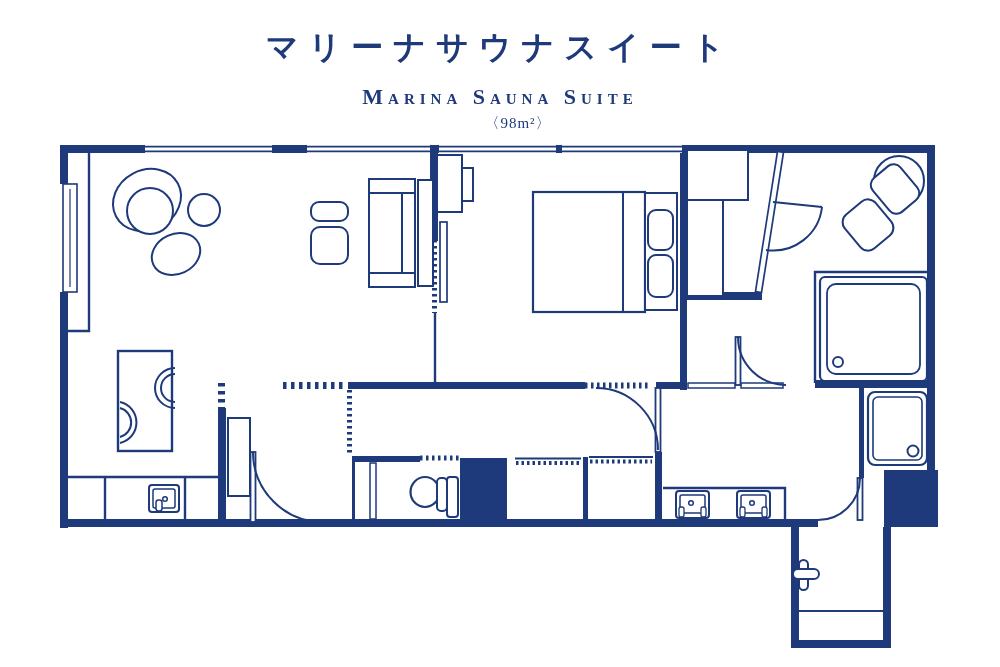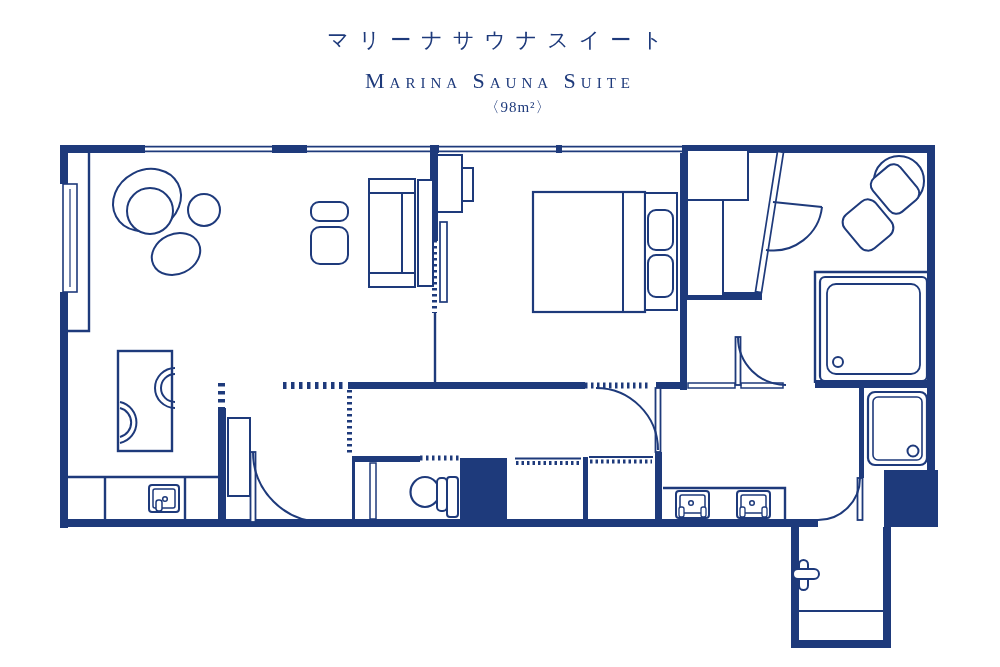--- a/index.html
+++ b/index.html
@@ -1,20 +1,20 @@
 <!DOCTYPE html>
 <html style="--ink: #1e3a7b;"><head>
 <meta charset="utf-8">
 <style>
   html,body{margin:0;padding:0;background:#fff;}
   body{width:1000px;height:667px;position:relative;overflow:hidden;
        font-family:"Liberation Serif","DejaVu Serif",serif;}
   .header{position:absolute;top:0;left:0;width:1000px;text-align:center;color:var(--ink,#1e3a7b);}
-  .title-ja{margin-top:26px;font-size:21px;font-weight:normal;letter-spacing:10px;}
-  .title-en{margin-top:14px;font-size:22px;font-variant:small-caps;letter-spacing:5px;font-weight:400;}
+  .title-ja{margin-top:26px;font-size:32px;font-weight:bold;letter-spacing:10px;}
+  .title-en{margin-top:14px;font-size:22px;font-variant:small-caps;letter-spacing:5px;font-weight:700;}
   .area{margin-top:4px;font-size:15px;letter-spacing:1px;padding-left:36px;}
   svg{position:absolute;top:0;left:0;}
   .wall{fill:var(--ink,#1e3a7b);stroke:none;}
   .ln{stroke:var(--ink,#1e3a7b);fill:none;}
   .furn{stroke:var(--ink,#1e3a7b);fill:#fff;}
 </style>
 </head>
 <body style="background: rgb(255, 255, 255);">
 
 <div class="header">

